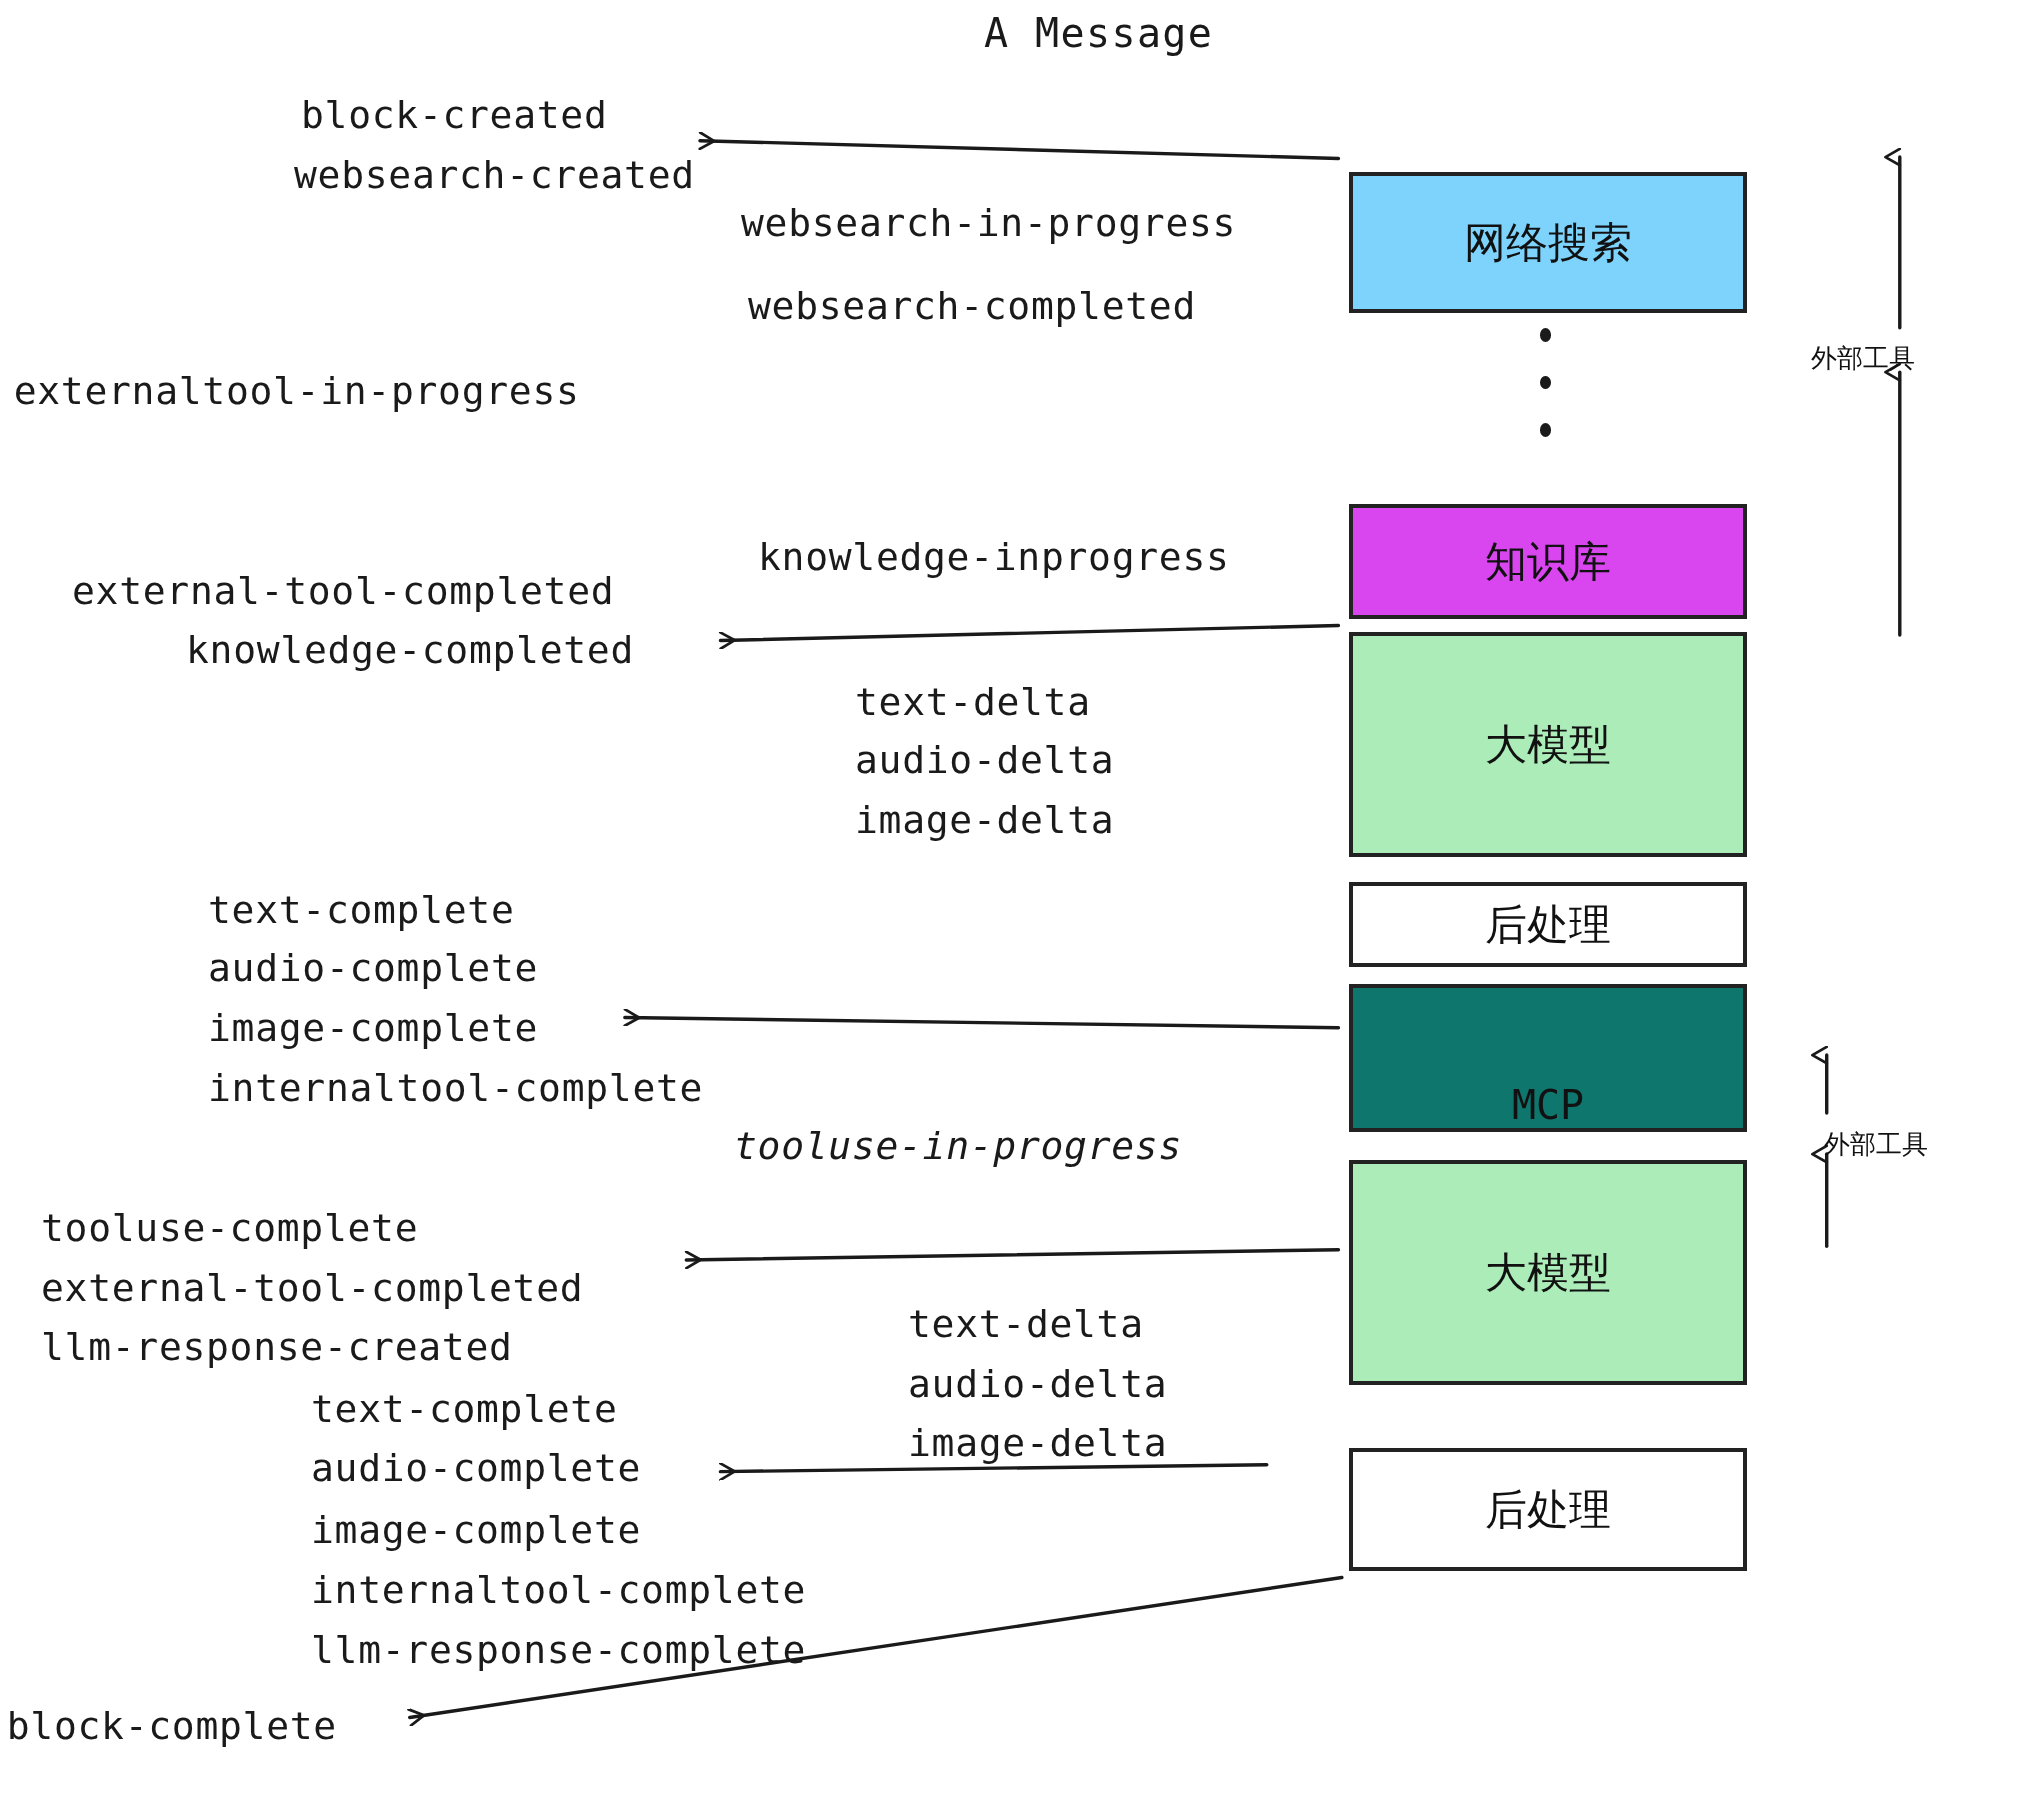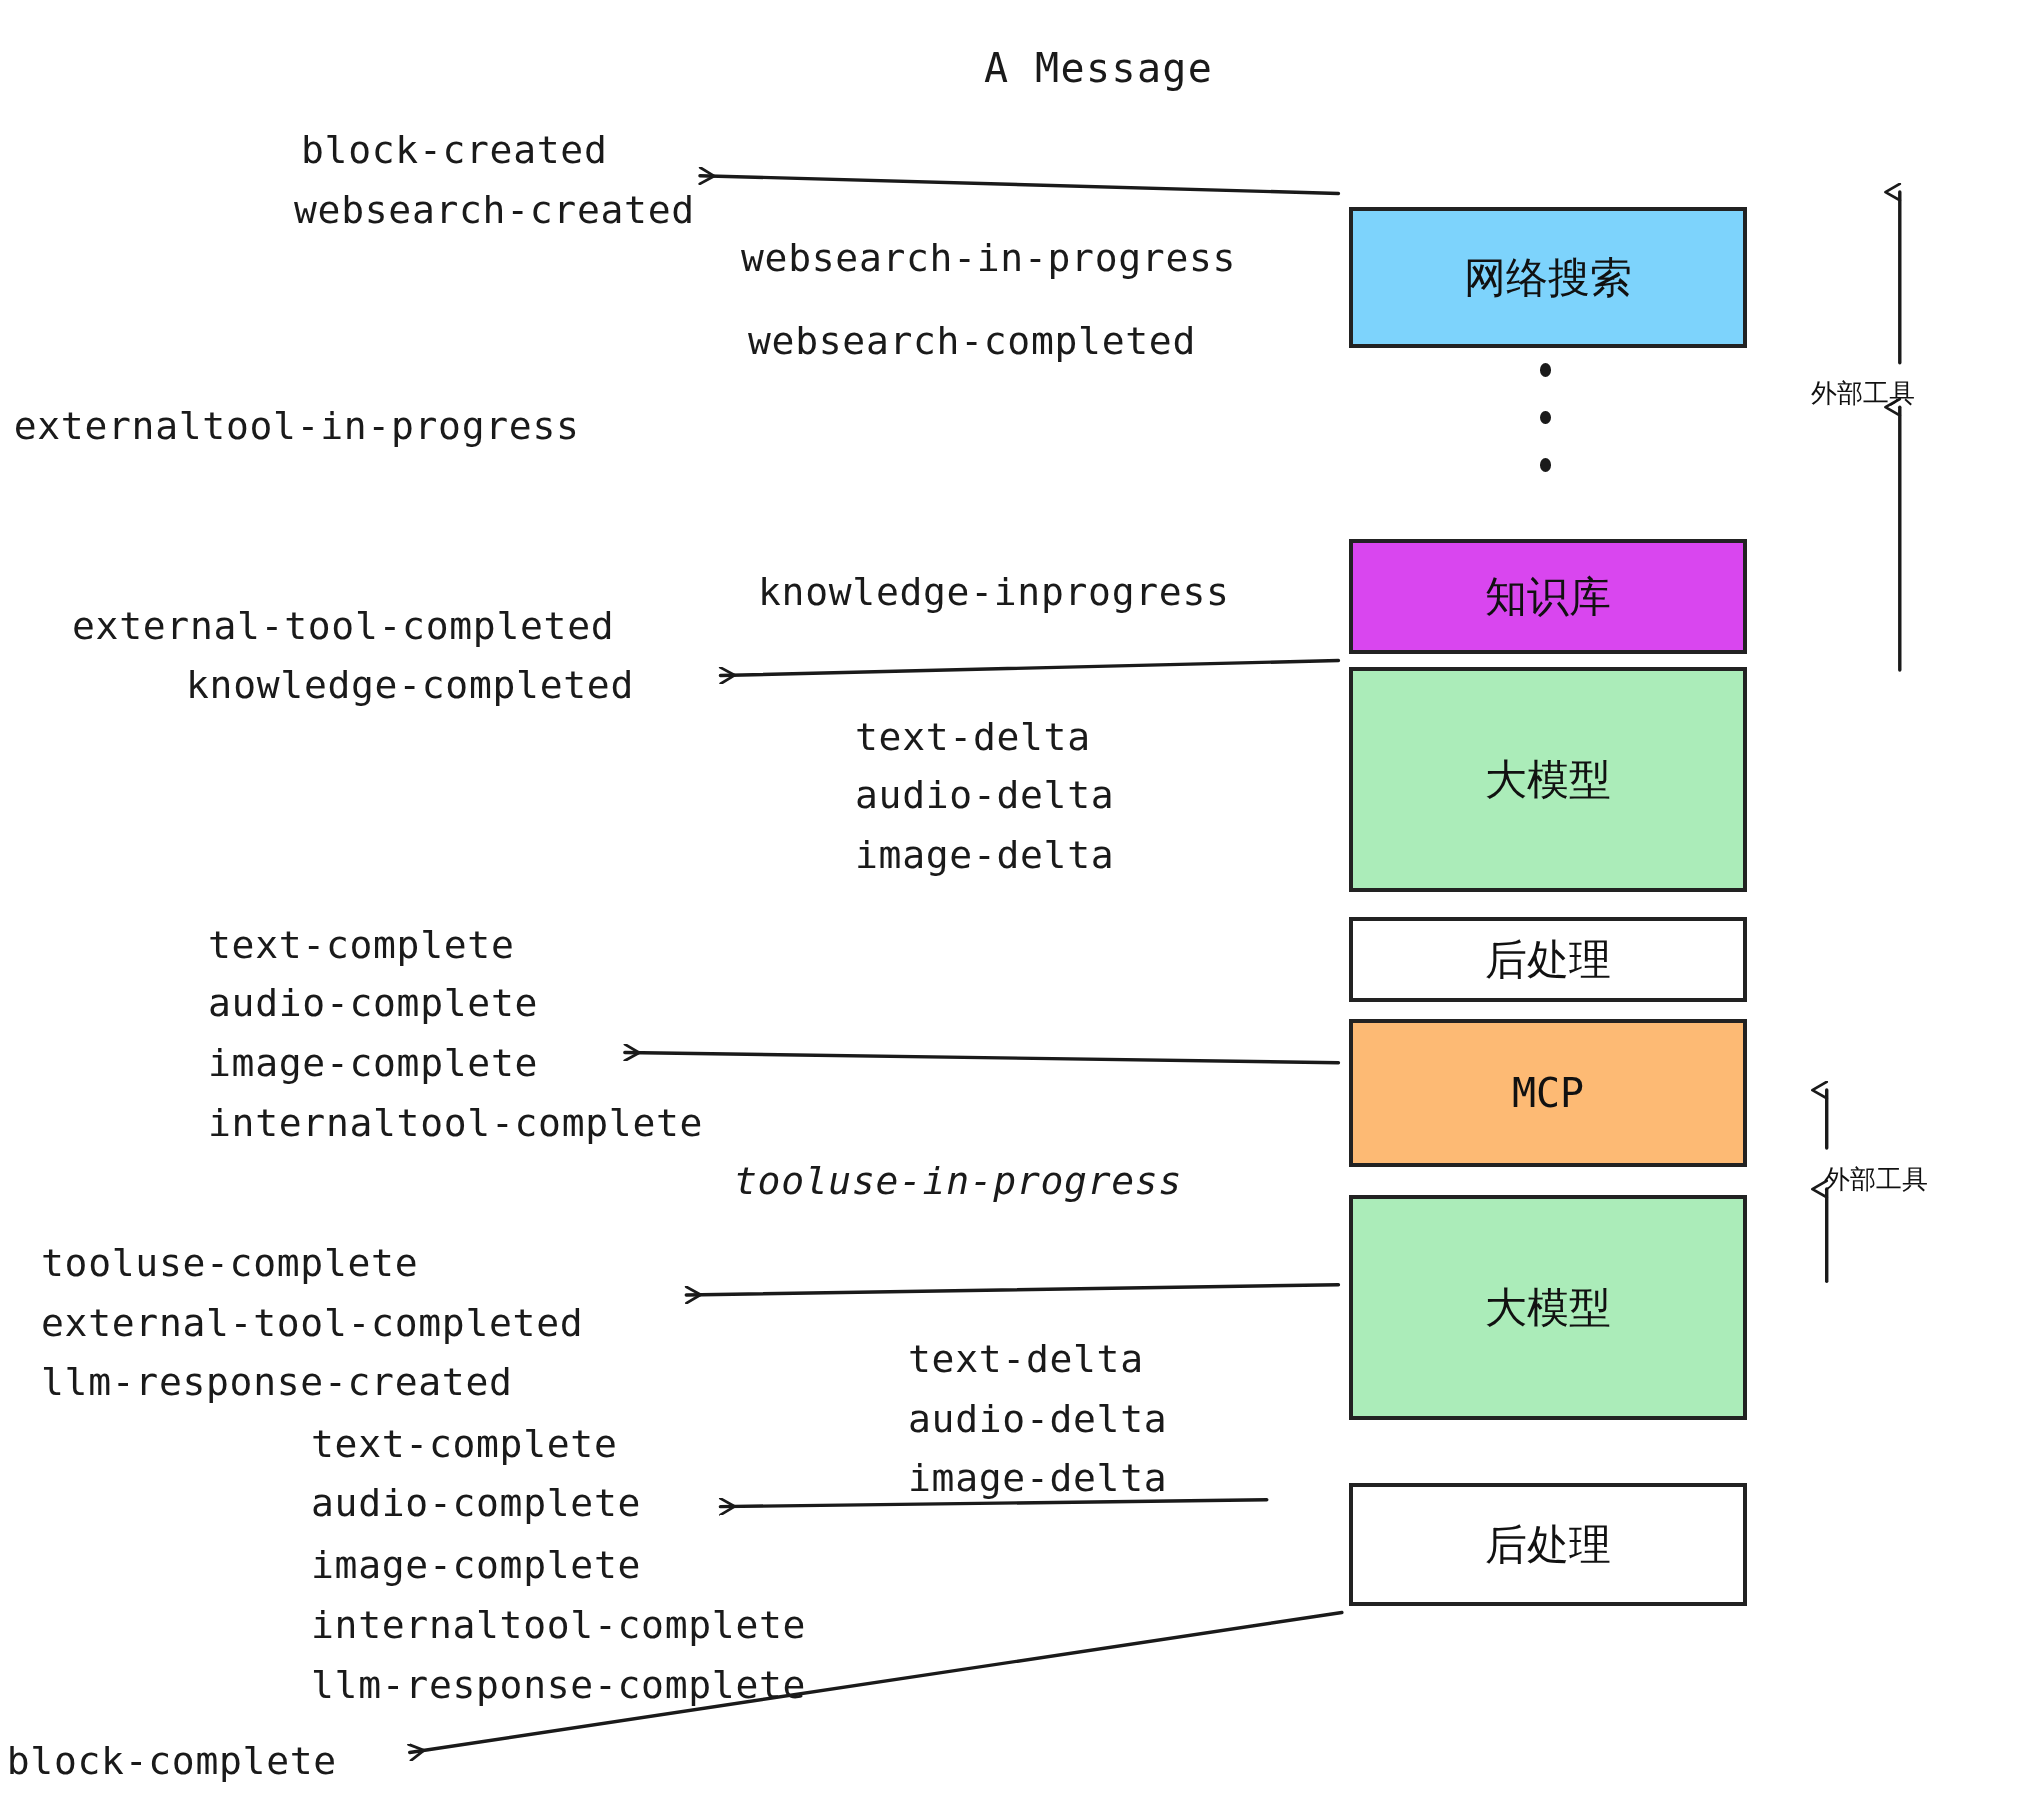--- a/index.html
+++ b/index.html
@@ -1,18 +1,18 @@
 <!DOCTYPE html>
 <html style="font-size:11px"><head>
 <meta charset="utf-8">
 <style>
   html,body{margin:0;padding:0;background:#ffffff;}
   body{width:2035px;height:1796px;overflow:hidden;
        font-family:"DejaVu Sans Mono",monospace;}
-  #stage{position:relative;width:2035px;height:1469px;background:#fff;margin-top:35px;}
+  #stage{position:relative;width:2035px;height:1469px;background:#fff;}
   svg.layer{position:absolute;left:0;top:0;width:2035px;height:1796px;}
 
   .evt{position:absolute;white-space:pre;color:#1a1a1a;
        font-family:"DejaVu Sans Mono","Liberation Mono",monospace;
        font-size:38px;line-height:1;letter-spacing:0.7px;}
   .title{position:absolute;white-space:pre;color:#1a1a1a;
        font-family:"DejaVu Sans Mono","Liberation Mono",monospace;
        font-size:40px;letter-spacing:1.4px;}
   .boxlbl{position:absolute;display:flex;align-items:center;justify-content:center;
        box-sizing:border-box;border:4.1px solid #222222;
@@ -71,21 +71,21 @@
       </div>
       <div class="boxlbl" style="left: 1349px; top: 504px; width: 398px; height: 115px; background: #d946ef; border-color: rgb(34, 34, 34);">
         <span>知识库</span>
       </div>
       <div class="boxlbl" style="left: 1349px; top: 632px; width: 398px; height: 225px; background: rgb(171, 236, 185); border-color: rgb(34, 34, 34);">
         <span>大模型</span>
       </div>
       <div class="boxlbl" style="left: 1349px; top: 882px; width: 398px; height: 85px; background: rgb(255, 255, 255); border-color: rgb(34, 34, 34);">
         <span>后处理</span>
       </div>
-      <div class="boxlbl mono" style="left: 1349px; top: 984px; width: 398px; height: 148px; background: #fdba74; border-color: rgb(34, 34, 34);">
+      <div class="boxlbl mono" style="left: 1349px; top: 984px; width: 398px; height: 148px; background: #0f766e; border-color: rgb(34, 34, 34); align-items: flex-end;">
         <span>MCP</span>
       </div>
       <div class="boxlbl" style="left: 1349px; top: 1160px; width: 398px; height: 225px; background: rgb(171, 236, 185); border-color: rgb(34, 34, 34);">
         <span>大模型</span>
       </div>
       <div class="boxlbl" style="left: 1349px; top: 1448px; width: 398px; height: 123px; background: rgb(255, 255, 255); border-color: rgb(34, 34, 34);">
         <span>后处理</span>
       </div>
     </div>
 

